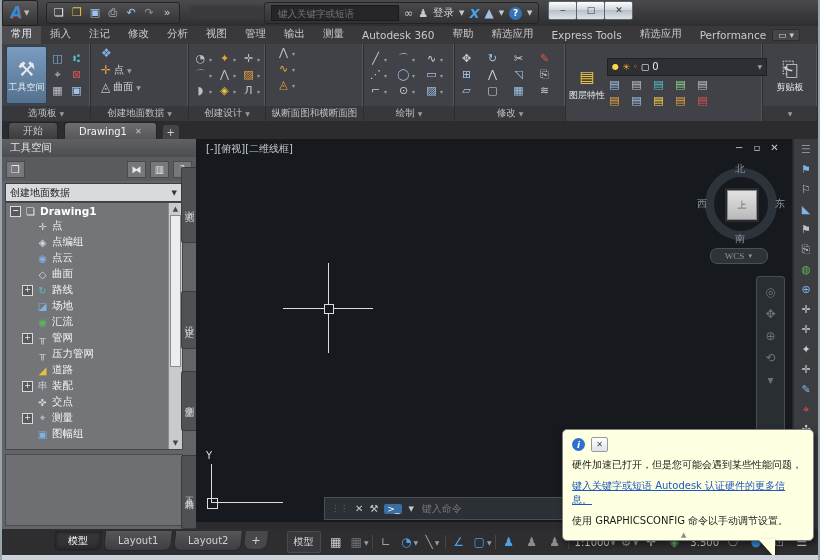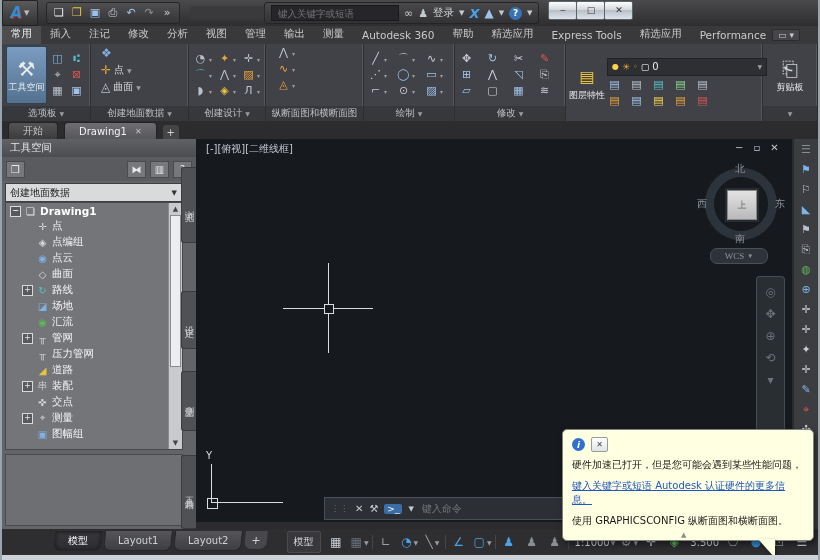--- a/index.html
+++ b/index.html
@@ -698,21 +698,21 @@
 
 <div class="balloon">
   <div class="hd">
     <span class="info-ic">i</span>
     <span class="x">✕</span>
   </div>
   <div class="bd">
     <span>硬件加速已打开，但是您可能会遇到某些性能问题，</span><br>
   </div>
   <span class="lnk">键入关键字或短语 Autodesk 认证硬件的更多信息。</span>
-  <div class="ft">使用 GRAPHICSCONFIG 纵断面图和横断面图。</div>
+  <div class="ft">使用 GRAPHICSCONFIG 命令以手动调节设置。</div>
   <span class="collapse">▲</span>
   <div class="tail"></div>
 </div>
 
 <div class="bottombar">
   <div class="ltabs">
     <div class="ltab active">
         <span>模型</span>
       </div>
     <div class="ltab">

